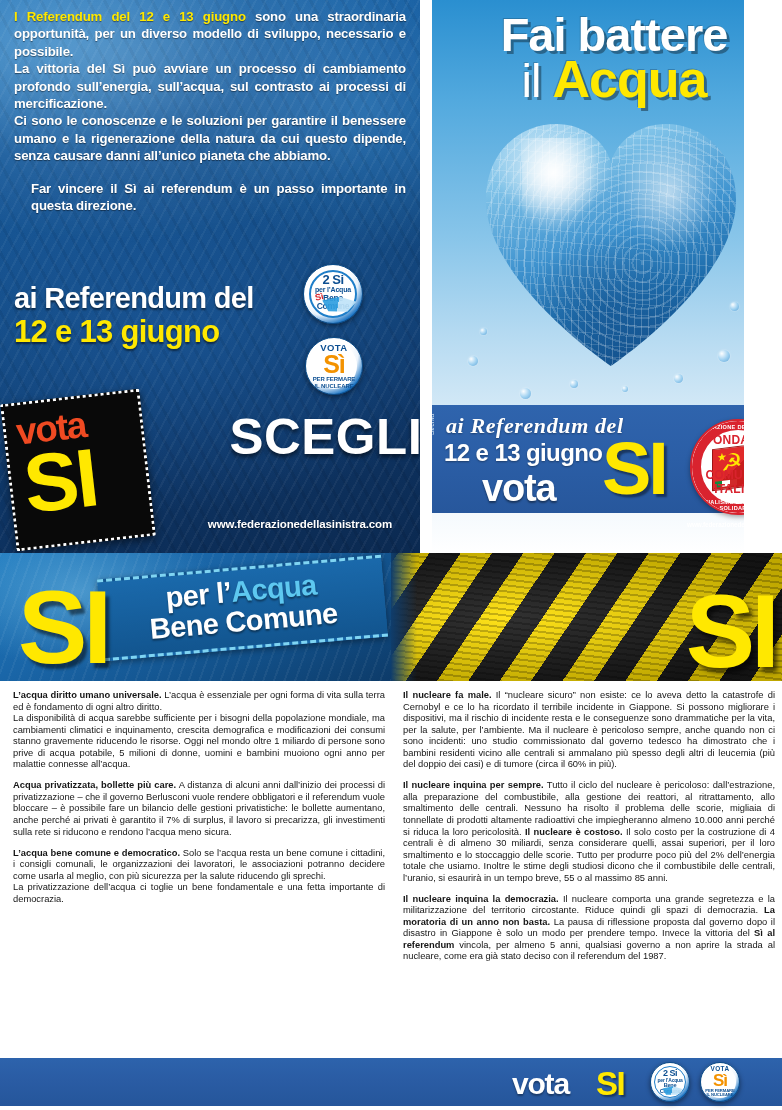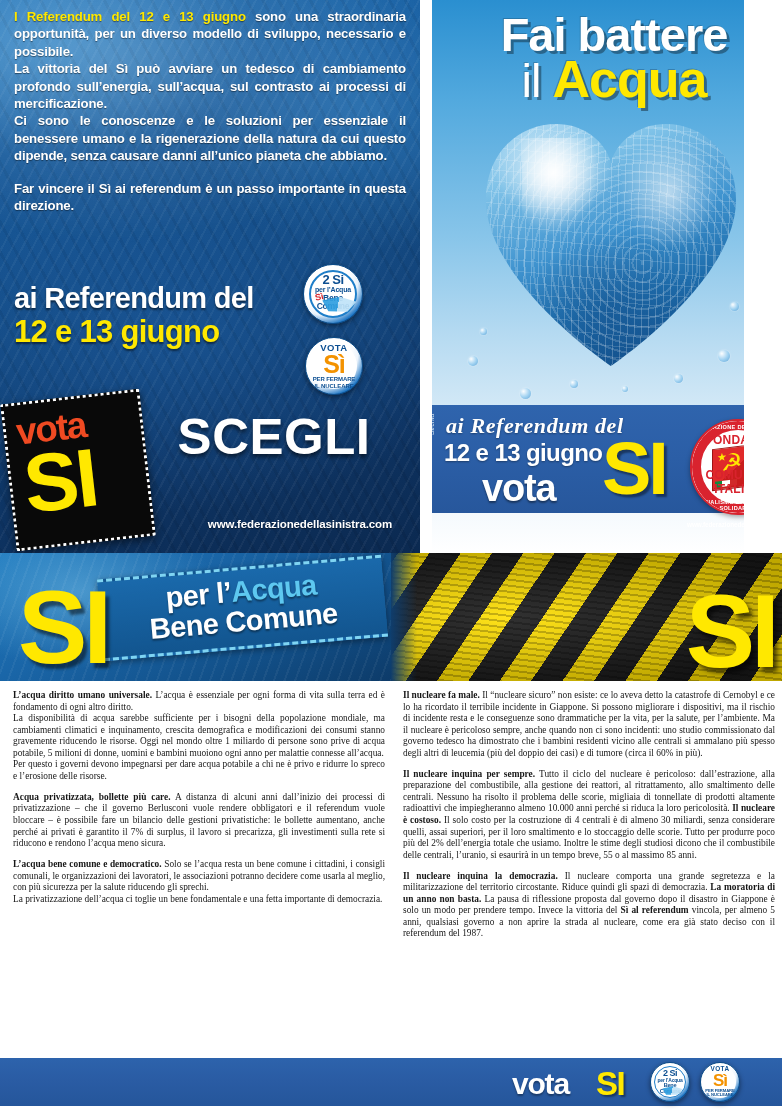--- a/index.html
+++ b/index.html
@@ -33,21 +33,21 @@
     background:radial-gradient(ellipse at 30% 30%, rgba(255,255,255,.16), rgba(255,255,255,0) 62%);
     filter:blur(2px);
   }
 
   .intro { position:absolute; left:14px; top:8px; width:392px; z-index:4; }
   .intro p {
     color:#ffffff; font-weight:bold; font-size:13.2px; line-height:17.4px;
     text-align:justify; letter-spacing:-.15px;
     text-shadow:0 1px 1px rgba(0,0,0,.45);
   }
-  .intro p.sp { margin-top:15px; }
+  .intro p.sp { margin-top:15px;margin-left:17px; }
   .hl-yellow { color:#ffe800; }
 
   .ai-ref {
     position:absolute; left:14px; top:283px; z-index:4;
     color:#fff; font-weight:bold; font-size:29px; line-height:31px;
     letter-spacing:-.7px; text-shadow:0 2px 2px rgba(0,0,0,.5);
   }
   .ai-ref .d2 { color:#ffe800; font-size:31px; display:block; margin-top:2px; }
 
   
@@ -60,21 +60,21 @@
   .vota-tag .v1 {
     position:absolute; left:10px; top:10px; color:#ef4a22; font-weight:bold;
     font-size:37px; line-height:34px; letter-spacing:-1.6px;
   }
   .vota-tag .v2 {
     position:absolute; left:12px; top:40px; color:#ffe800; font-weight:bold;
     font-size:82px; line-height:80px; letter-spacing:-3px;
   }
 
   .scegli {
-    position:absolute; left:180px; top:413px; z-index:5; text-align:left; width:240px;
+    position:absolute; left:180px; top:413px; z-index:5; text-align:right; width:240px;
   }
   .scegli .s1 {
     color:#ffffff; font-weight:bold; font-size:50px; line-height:48px;
     letter-spacing:.5px; text-shadow:0 3px 4px rgba(0,0,0,.55);
     transform:scaleX(1.02);
   }
   .scegli .s2 {
     color:#ffe800; font-weight:bold; font-size:37px; line-height:38px;
     letter-spacing:.5px; text-shadow:0 3px 4px rgba(0,0,0,.55); font-style:italic;
     margin-top:1px;
@@ -293,21 +293,21 @@
   .strip-left .l1 .acq{ color:#5ec8f0; }
   .strip-left .l2{ color:#ffffff; font-weight:bold; font-size:29px; line-height:30px; letter-spacing:-.6px;
                    text-align:center; text-shadow:0 2px 2px rgba(0,0,0,.4);}
 
   
   .cols{ position:absolute; left:0; top:690px; width:782px; height:365px; background:#ffffff; }
   .col{ position:absolute; top:0; width:372px; }
   .col-l{ left:13px; } .col-r{ left:403px; }
   .col p{
     color:#161616; font-size:9.35px; line-height:11.55px; text-align:justify;
-    letter-spacing:0px; font-family:Liberation Serif, serif;
+    letter-spacing:0px; font-family:Liberation Sans, sans-serif;
   }
   .col p.gap{ margin-top:9.5px; }
   .col b{ font-weight:bold; }
 
   
   .footer{
     position:absolute; left:0; bottom:4px; width:782px; height:48px;
     background:linear-gradient(180deg,#2d63ac 0%, #2a5ca4 45%, #25569b 100%);
   }
   .footer .top-hair{ position:absolute; left:0; top:-4px; width:782px; height:4px; background:#ffffff; }
@@ -330,22 +330,22 @@
 <body>
 
 <div class="page">
 
   <div class="top-area">
 
     <div class="panel-left">
 
       <div class="intro">
         <p><span class="hl-yellow">I Referendum del 12 e 13 giugno</span><span> sono una straordinaria opportunità, per un diverso modello di sviluppo, necessario e possibile.</span></p>
-        <p>La vittoria del Sì può avviare un tedesco di cambiamento profondo sull’energia, sull’acqua, sul contrasto ai processi di mercificazione.</p>
-        <p>Ci sono le conoscenze e le soluzioni per essenziale il benessere umano e la rigenerazione della natura da cui questo dipende, senza causare danni all’unico pianeta che abbiamo.</p>
+        <p>La vittoria del Sì può avviare un processo di cambiamento profondo sull’energia, sull’acqua, sul contrasto ai processi di mercificazione.</p>
+        <p>Ci sono le conoscenze e le soluzioni per garantire il benessere umano e la rigenerazione della natura da cui questo dipende, senza causare danni all’unico pianeta che abbiamo.</p>
         <p class="sp">Far vincere il Sì ai referendum è un passo importante in questa direzione.</p>
       </div>
 
       <div class="ai-ref">
         <span>ai Referendum del</span>
         <span class="d2">12 e 13 giugno</span>
       </div>
 
       <div class="vota-tag">
         <div class="v1">vota</div>
@@ -443,21 +443,20 @@
 
       <div class="big-si-right">SI</div>
     </div>
   </div>
 
   <div class="cols">
 
     <div class="col col-l">
       <p><b>L’acqua diritto umano universale.</b><span> L’acqua è essenziale per ogni forma di vita sulla terra ed è fondamento di ogni altro diritto.</span></p>
       <p>La disponibilità di acqua sarebbe sufficiente per i bisogni della popolazione mondiale, ma cambiamenti climatici e inquinamento, crescita demografica e modificazioni dei consumi stanno gravemente riducendo le risorse. Oggi nel mondo oltre 1 miliardo di persone sono prive di acqua potabile, 5 milioni di donne, uomini e bambini muoiono ogni anno per malattie connesse all’acqua.</p>
-      <p>Per questo i governi devono impegnarsi per dare acqua potabile a chi ne è privo e ridurre lo spreco e l’erosione delle risorse.</p>
       <p class="gap"><b>Acqua privatizzata, bollette più care.</b><span> A distanza di alcuni anni dall’inizio dei processi di privatizzazione – che il governo Berlusconi vuole rendere obbligatori e il referendum vuole bloccare – è possibile fare un bilancio delle gestioni privatistiche: le bollette aumentano, anche perché ai privati è garantito il 7% di surplus, il lavoro si precarizza, gli investimenti sulla rete si riducono e rendono l’acqua meno sicura.</span></p>
       <p class="gap"><b>L’acqua bene comune e democratico.</b><span> Solo se l’acqua resta un bene comune i cittadini, i consigli comunali, le organizzazioni dei lavoratori, le associazioni potranno decidere come usarla al meglio, con più sicurezza per la salute riducendo gli sprechi.</span></p>
       <p>La privatizzazione dell’acqua ci toglie un bene fondamentale e una fetta importante di democrazia.</p>
     </div>
 
     <div class="col col-r">
       <p><b>Il nucleare fa male.</b><span> Il “nucleare sicuro” non esiste: ce lo aveva detto la catastrofe di Cernobyl e ce lo ha ricordato il terribile incidente in Giappone. Si possono migliorare i dispositivi, ma il rischio di incidente resta e le conseguenze sono drammatiche per la vita, per la salute, per l’ambiente. Ma il nucleare è pericoloso sempre, anche quando non ci sono incidenti: uno studio commissionato dal governo tedesco ha dimostrato che i bambini residenti vicino alle centrali si ammalano più spesso degli altri di leucemia (più del doppio dei casi) e di tumore (circa il 60% in più).</span></p>
       <p class="gap"><b>Il nucleare inquina per sempre.</b><span> Tutto il ciclo del nucleare è pericoloso: dall’estrazione, alla preparazione del combustibile, alla gestione dei reattori, al ritrattamento, allo smaltimento delle centrali. Nessuno ha risolto il problema delle scorie, migliaia di tonnellate di prodotti altamente radioattivi che impiegheranno almeno 10.000 anni perché si riduca la loro pericolosità. </span><b>Il nucleare è costoso.</b><span> Il solo costo per la costruzione di 4 centrali è di almeno 30 miliardi, senza considerare quelli, assai superiori, per il loro smaltimento e lo stoccaggio delle scorie. Tutto per produrre poco più del 2% dell’energia totale che usiamo. Inoltre le stime degli studiosi dicono che il combustibile delle centrali, l’uranio, si esaurirà in un tempo breve, 55 o al massimo 85 anni.</span></p>
       <p class="gap"><b>Il nucleare inquina la democrazia.</b><span> Il nucleare comporta una grande segretezza e la militarizzazione del territorio circostante. Riduce quindi gli spazi di democrazia. </span><b>La moratoria di un anno non basta.</b><span> La pausa di riflessione proposta dal governo dopo il disastro in Giappone è solo un modo per prendere tempo. Invece la vittoria del </span><b>Sì al referendum</b><span> vincola, per almeno 5 anni, qualsiasi governo a non aprire la strada al nucleare, come era già stato deciso con il referendum del 1987.</span></p>
     </div>

